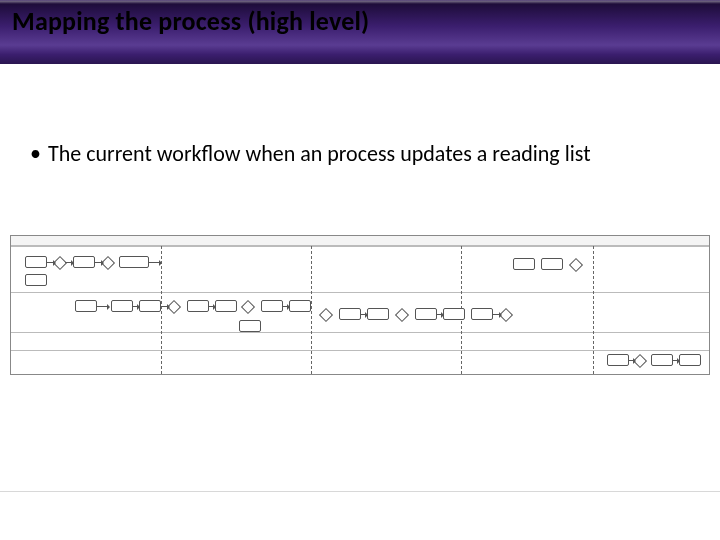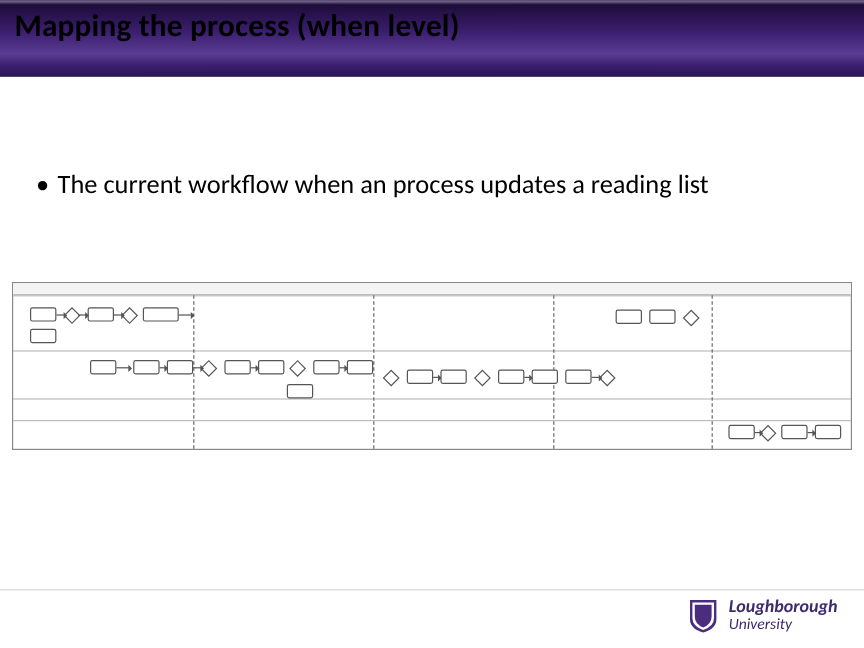--- a/index.html
+++ b/index.html
@@ -31,21 +31,21 @@
   .shield { width:26px; height:30px; position:relative; }
   .shield svg { width:26px; height:30px; display:block; }
   .divider { position:absolute; left:0; right:0; bottom:48px; height:1px; background:#d8d8d8; }
 </style>
 </head>
 <body>
 
 <div class="slide">
 
   <div class="title-bar">
-    <div class="title-text">Mapping the process (when level)</div>
+    <div class="title-text">Mapping the process (high level)</div>
   </div>
 
   <div class="bullet-block">
     <div class="bullet-row">
       <div class="bullet-dot">•</div>
       <div class="bullet-txt">The current workflow when an process updates a reading list</div>
     </div>
   </div>
 
   <div class="diagram">
@@ -107,27 +107,14 @@
     <div class="node" style="left:596px;top:118px"></div>
     <div class="dia" style="left:624px;top:120px"></div>
     <div class="node" style="left:640px;top:118px"></div>
     <div class="node" style="left:668px;top:118px"></div>
     <div class="arr" style="left:618px;top:124px;width:6px"></div>
     <div class="arr" style="left:662px;top:124px;width:6px"></div>
   </div>
 
   <div class="divider"></div>
 
-  <div class="logo">
-    <div class="shield">
-      <svg viewBox="0 0 26 30">
-        <path d="M2 2 H24 V18 Q24 26 13 29 Q2 26 2 18 Z" fill="#4a2d7f"></path>
-        <path d="M4 4 H22 V17 Q22 24 13 27 Q4 24 4 17 Z" fill="#fff"></path>
-        <path d="M6 6 H20 V16 Q20 22 13 25 Q6 22 6 16 Z" fill="#4a2d7f"></path>
-      </svg>
-    </div>
-    <div class="logo-text">
-      <span>Loughborough</span>
-      <span class="sub">University</span>
-    </div>
-  </div>
 
 </div>
 
 </body></html>

